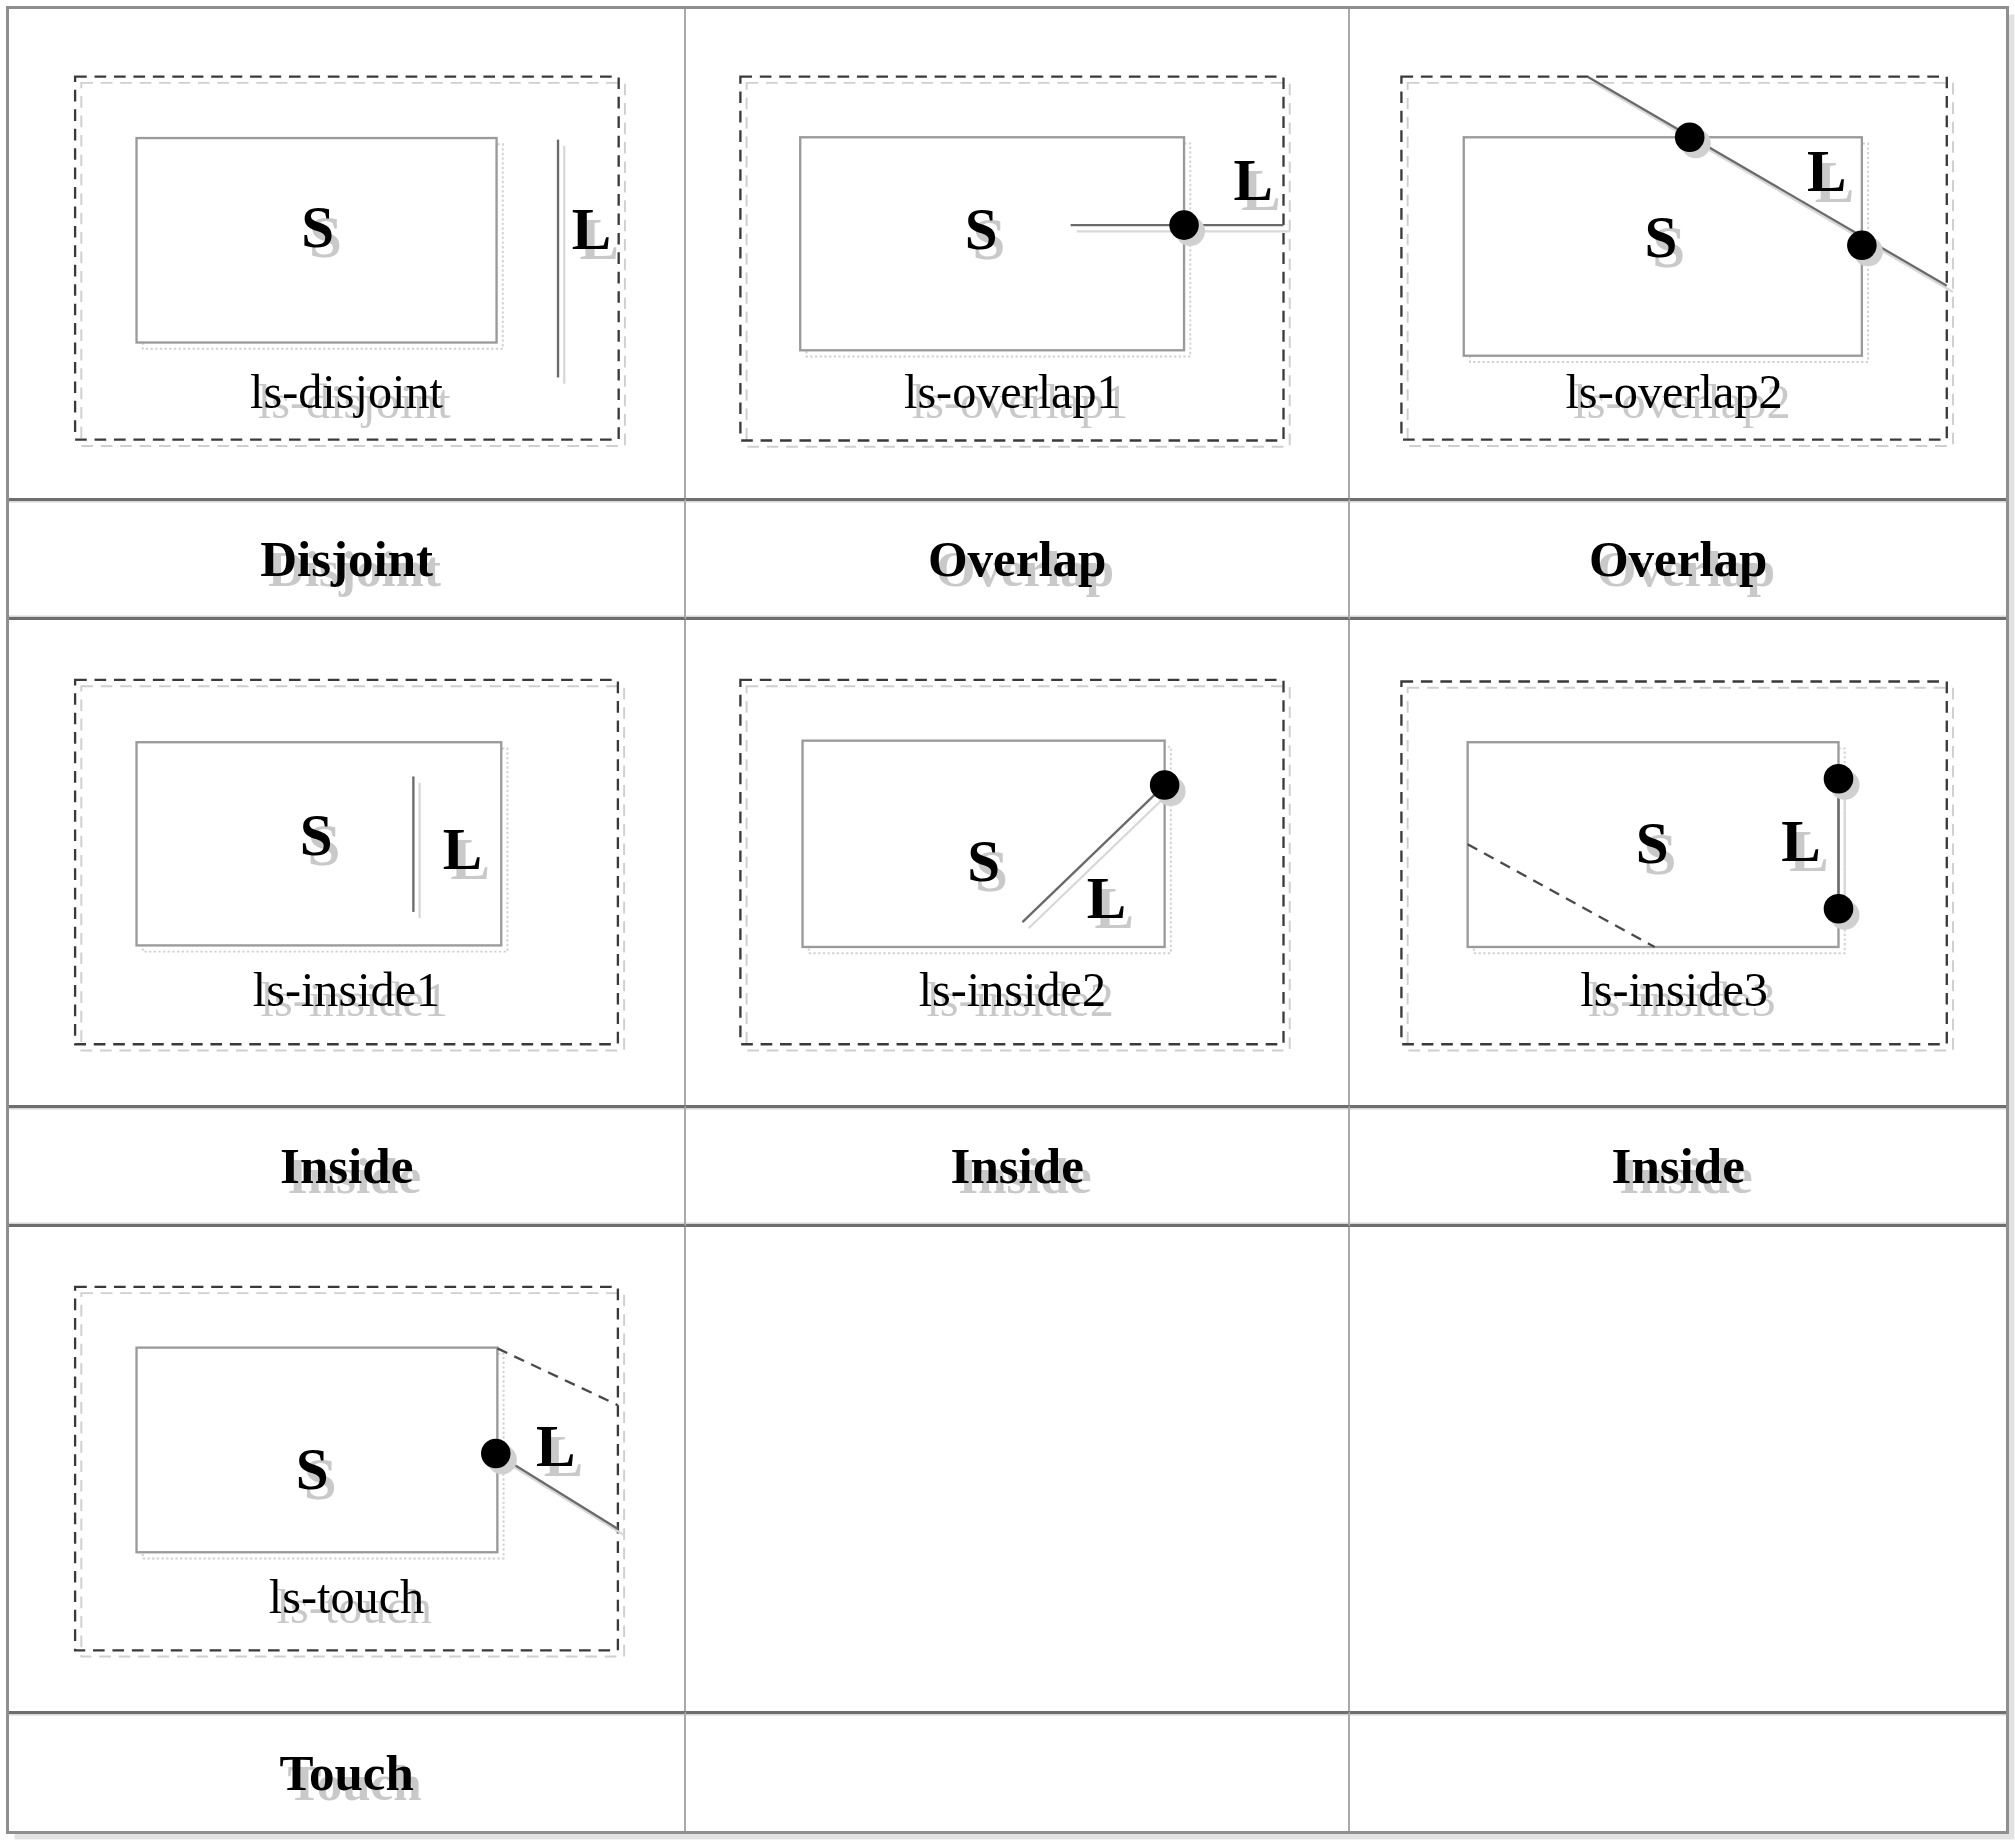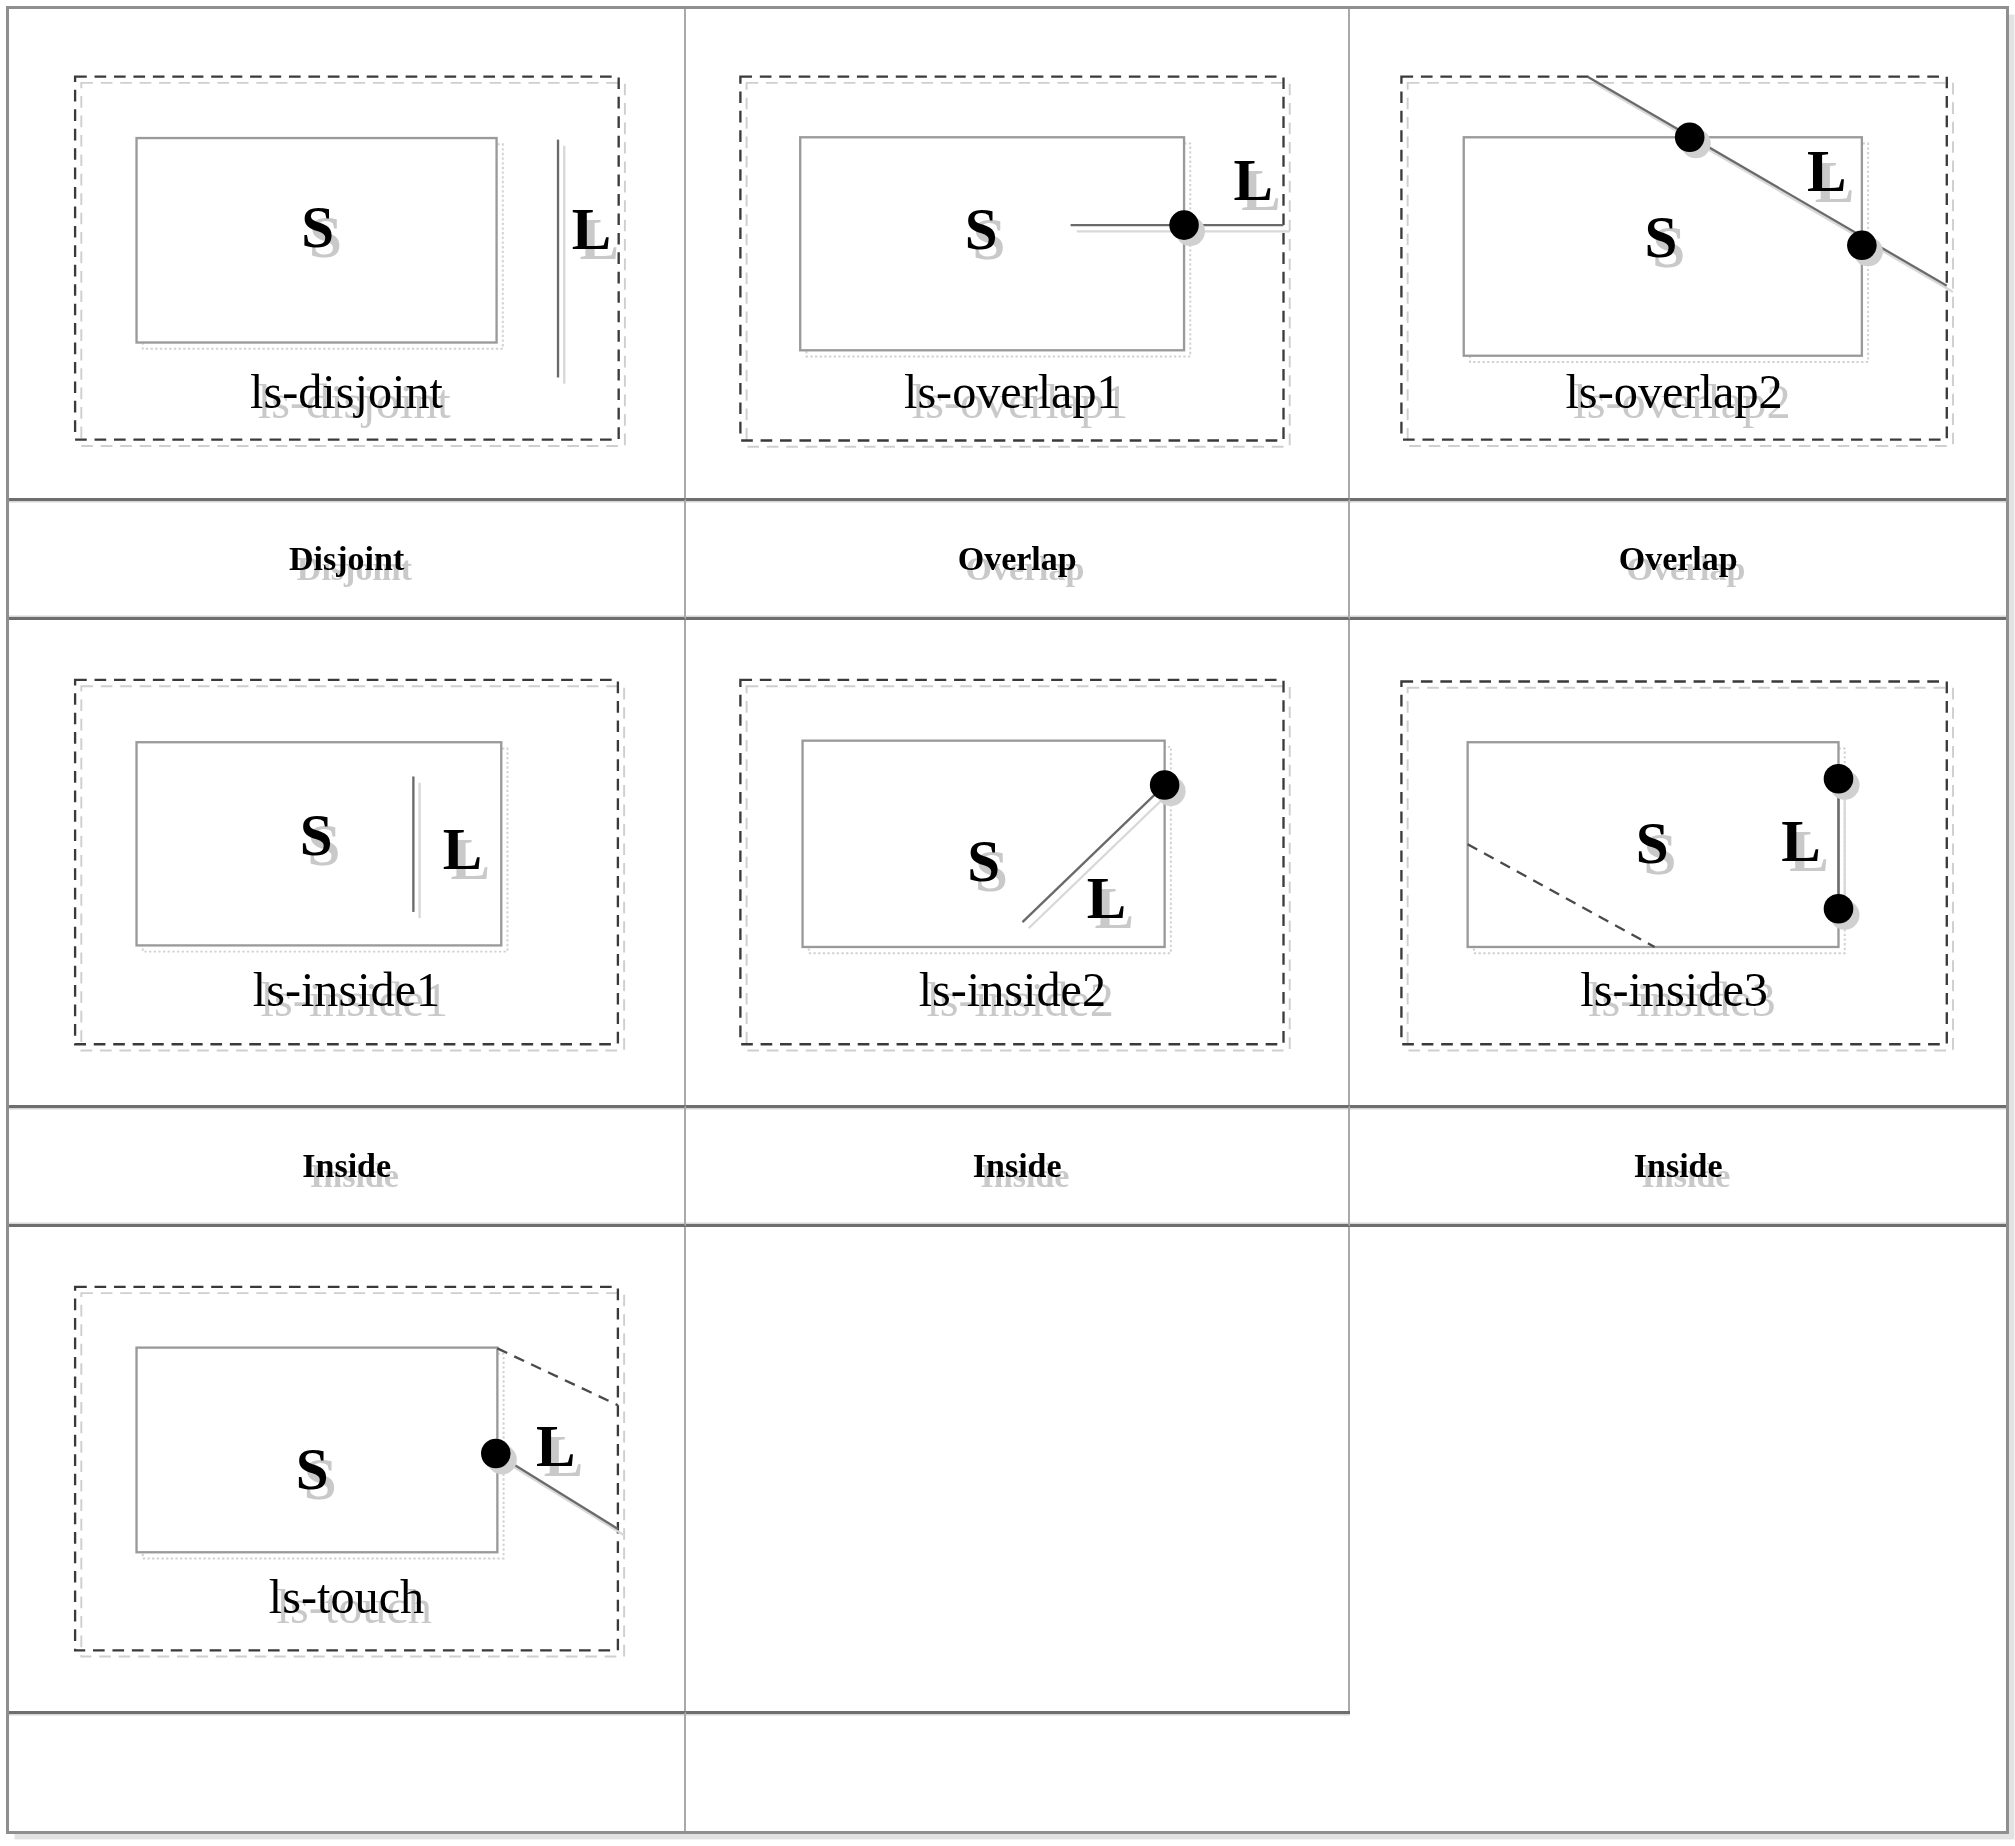--- a/index.html
+++ b/index.html
@@ -18,21 +18,21 @@
   }
   .cell { position:relative; box-sizing:border-box; background:#ffffff; }
   .colA, .colB { border-right:2.3px solid #a9a9a9; }
   .label-cell {
     border-top:3.9px solid #6e6e6e; border-bottom:3.9px solid #6e6e6e;
     display:flex; align-items:center; justify-content:center;
     box-shadow: inset 0 8.6px 0 -7px #d6d6d6, inset 0 -8.6px 0 -7px #d6d6d6;
   }
   .label-cell.last-row { border-bottom:none; box-shadow: inset 0 8.6px 0 -7px #d6d6d6; }
   .category {
-    font-weight:bold; font-size:34px; color:#000;
+    font-weight:bold; font-size:51px; color:#000;
     text-shadow:7.8px 10px 0 #c9c9c9;
   }
   svg.diag { position:absolute; left:0; top:0; width:100%; height:100%; display:block; }
 
   
   .dashSh  { fill:none; stroke:#cfcfcf; stroke-width:2.5; stroke-dasharray:15 10; }
   .dashMain{ fill:none; stroke:#3a3a3a; stroke-width:3;   stroke-dasharray:15 10; }
   .sSh     { fill:none; stroke:#d2d2d2; stroke-width:2.5; stroke-dasharray:3 3; }
   .sMain   { fill:#ffffff; stroke:#9a9a9a; stroke-width:3; }
   .lnSh    { stroke:#d8d8d8; stroke-width:3; fill:none; }
@@ -202,17 +202,20 @@
       <text class="tS mnTxt" x="390" y="311">S</text>
       <text class="tL shTxt" x="713" y="294">L</text>
       <text class="tL mnTxt" x="703" y="281">L</text>
       <text class="tCap shTxt" x="444" y="488">ls-touch</text>
       <text class="tCap mnTxt" x="434" y="475">ls-touch</text>
     </svg>
   </div>
   <div class="cell colB"></div>
   <div class="cell"></div>
 
+  <div class="cell colA label-cell last-row">
+    <span class="category">Touch</span>
+  </div>
   <div class="cell colB label-cell last-row"></div>
   <div class="cell label-cell last-row"></div>
 
 </div>
 
 
 </body></html>

